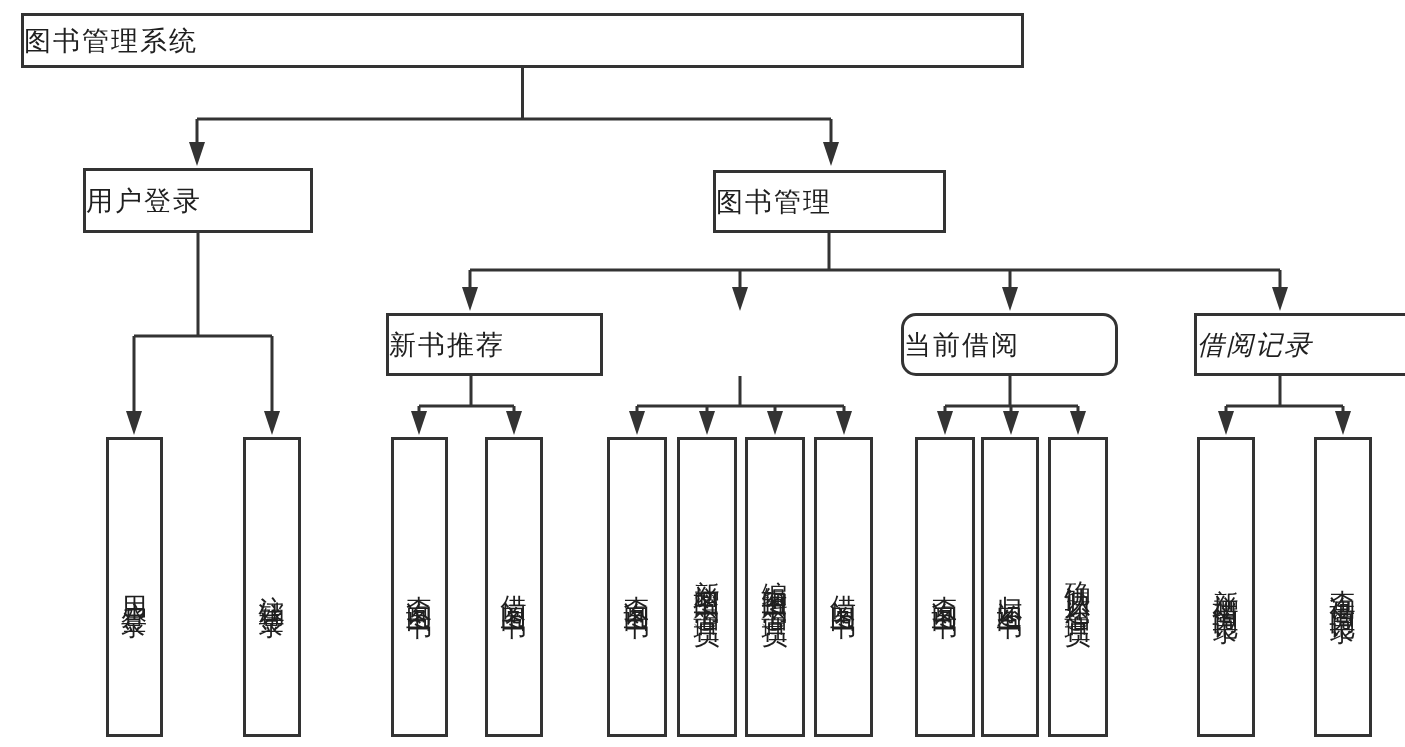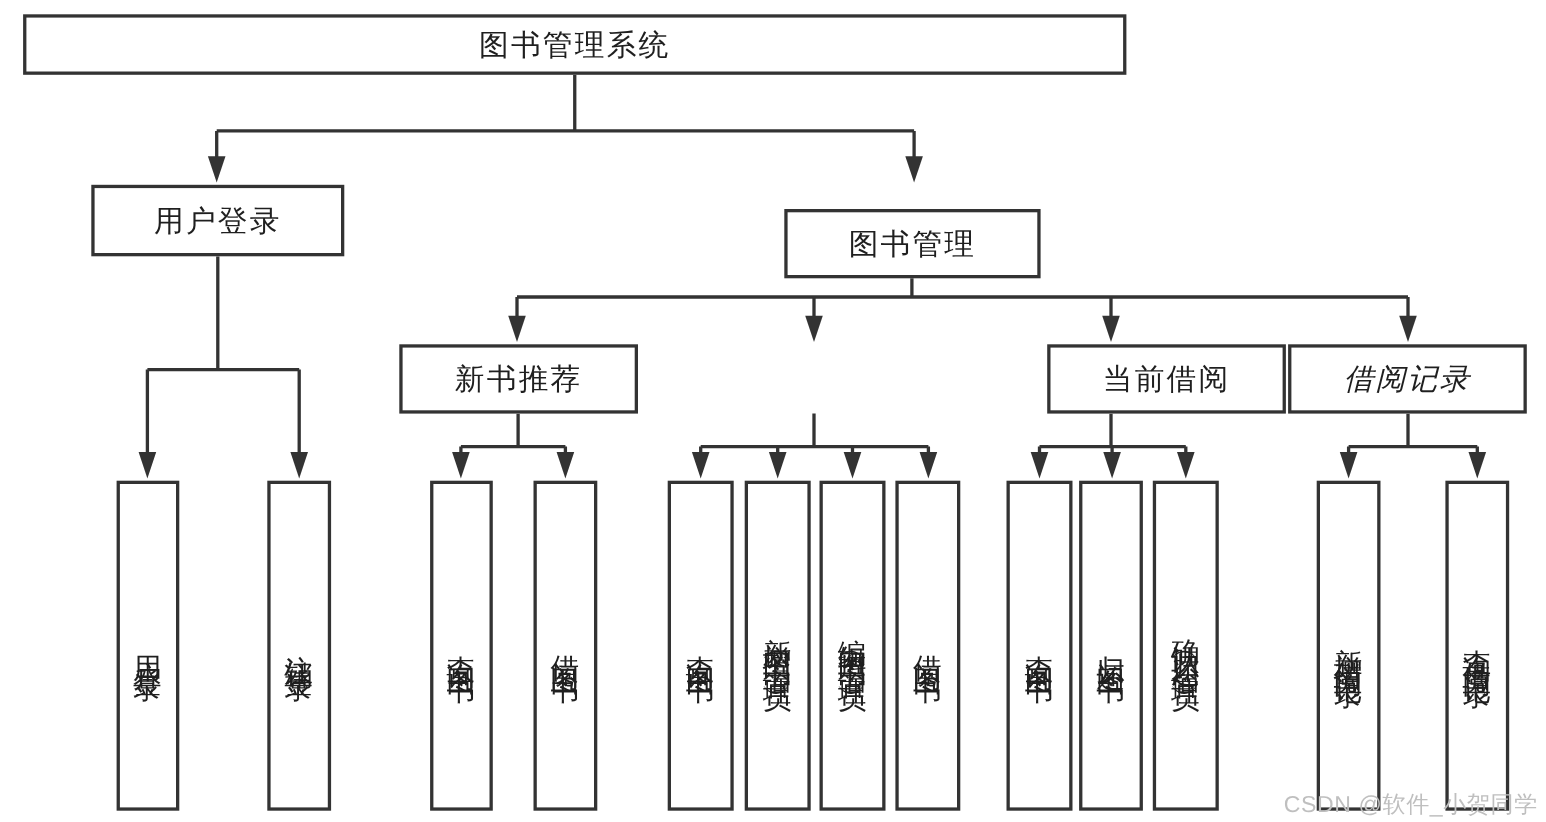--- a/index.html
+++ b/index.html
@@ -13,28 +13,28 @@
     position:relative;width:1405px;height:747px;background:var(--bg);
     font-family:"Liberation Sans","DejaVu Sans",sans-serif;
     color:var(--text);overflow:hidden;
   }
   .wires{position:absolute;left:0;top:0;width:1405px;height:747px;}
   .wires path{stroke:var(--line);stroke-width:3;fill:none;}
   .wires polygon{fill:var(--line);stroke:none;}
   .node{
     position:absolute;box-sizing:border-box;background:var(--bg);
     border:3px solid var(--line);
-    display:flex;align-items:center;justify-content:center;
+    display:flex;align-items:center;
     font-size:27px;letter-spacing:2px;white-space:nowrap;
   }
   .root{left:21px;top:13px;width:1003px;height:55px;}
   .n-user{left:83px;top:168px;width:230px;height:65px;}
-  .n-mgmt{left:713px;top:170px;width:233px;height:63px;margin-top:20px;}
-  .l3{top:313px;width:217px;height:63px;}
-  .l3a{left:363px;} .l3b{left:631px;} .l3c{left:952px;} .l3d{left:1171px;font-style:italic;}
+  .n-mgmt{left:713px;top:170px;width:233px;height:63px;}
+  .l3{top:313px;width:217px;height:63px;margin-left:23px;}
+  .l3a{left:363px;} .l3b{left:631px;} .l3c{left:878px;border-radius:15px;} .l3d{left:1171px;font-style:italic;}
   .leaf{
     position:absolute;top:437px;height:300px;box-sizing:border-box;
     background:var(--bg);border:3px solid var(--line);
     display:flex;align-items:center;justify-content:center;
   }
   .leaf > span{
     writing-mode:vertical-rl;text-orientation:mixed;
     font-size:26px;letter-spacing:6px;line-height:1;color:var(--text);
   }
   
@@ -160,14 +160,13 @@
     <span>确认归还（管理员）</span>
   </div>
 
   <div class="leaf f5a">
     <span>新增借阅记录</span>
   </div>
   <div class="leaf f5b">
     <span>查询借阅记录</span>
   </div>
 
-  <div class="watermark">CSDN @软件_小贺同学</div>
 </div>
 
 </body></html>

